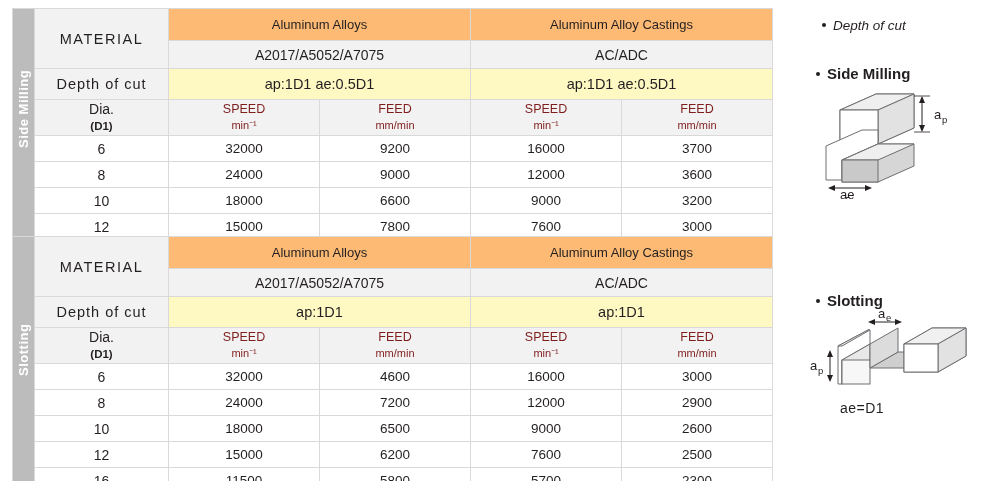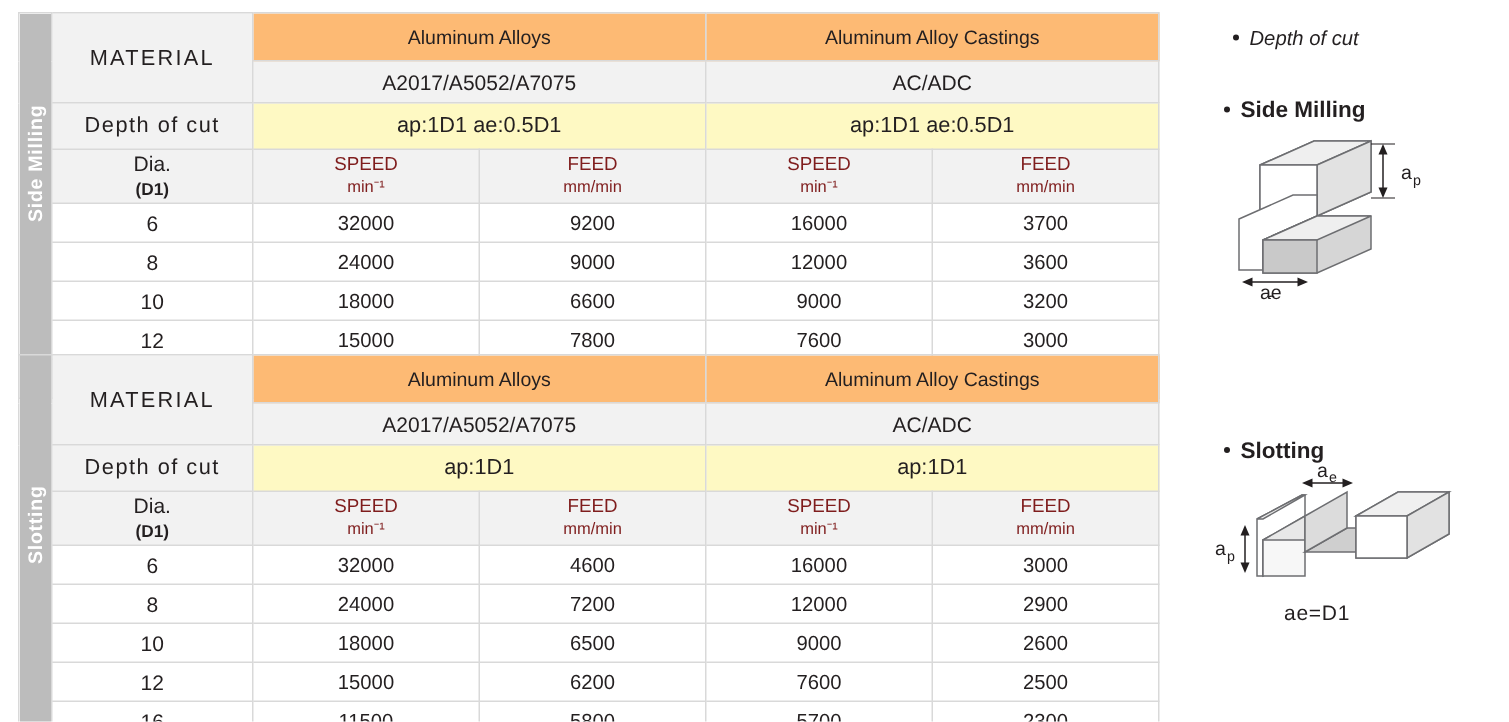--- a/index.html
+++ b/index.html
@@ -148,21 +148,21 @@
   #bullet-depth { left: 22px; top: 18px; }
   #bullet-side  { left: 16px; top: 65px; }
   #bullet-slot  { left: 16px; top: 292px; }
 
   .fig { position: absolute; }
   #fig-side { left: 18px; top: 88px; }
   #fig-slot { left: 8px;  top: 310px; }
 
   .cap-ae-d1 {
     position: absolute;
-    left: 56px; top: 400px;
+    left: 40px; top: 400px;
     font-size: 14px;
     letter-spacing: 0.5px;
   }
   .lbl { font-size: 13px; }
 </style>
 </head>
 <body>
 
 <div class="page">
 

